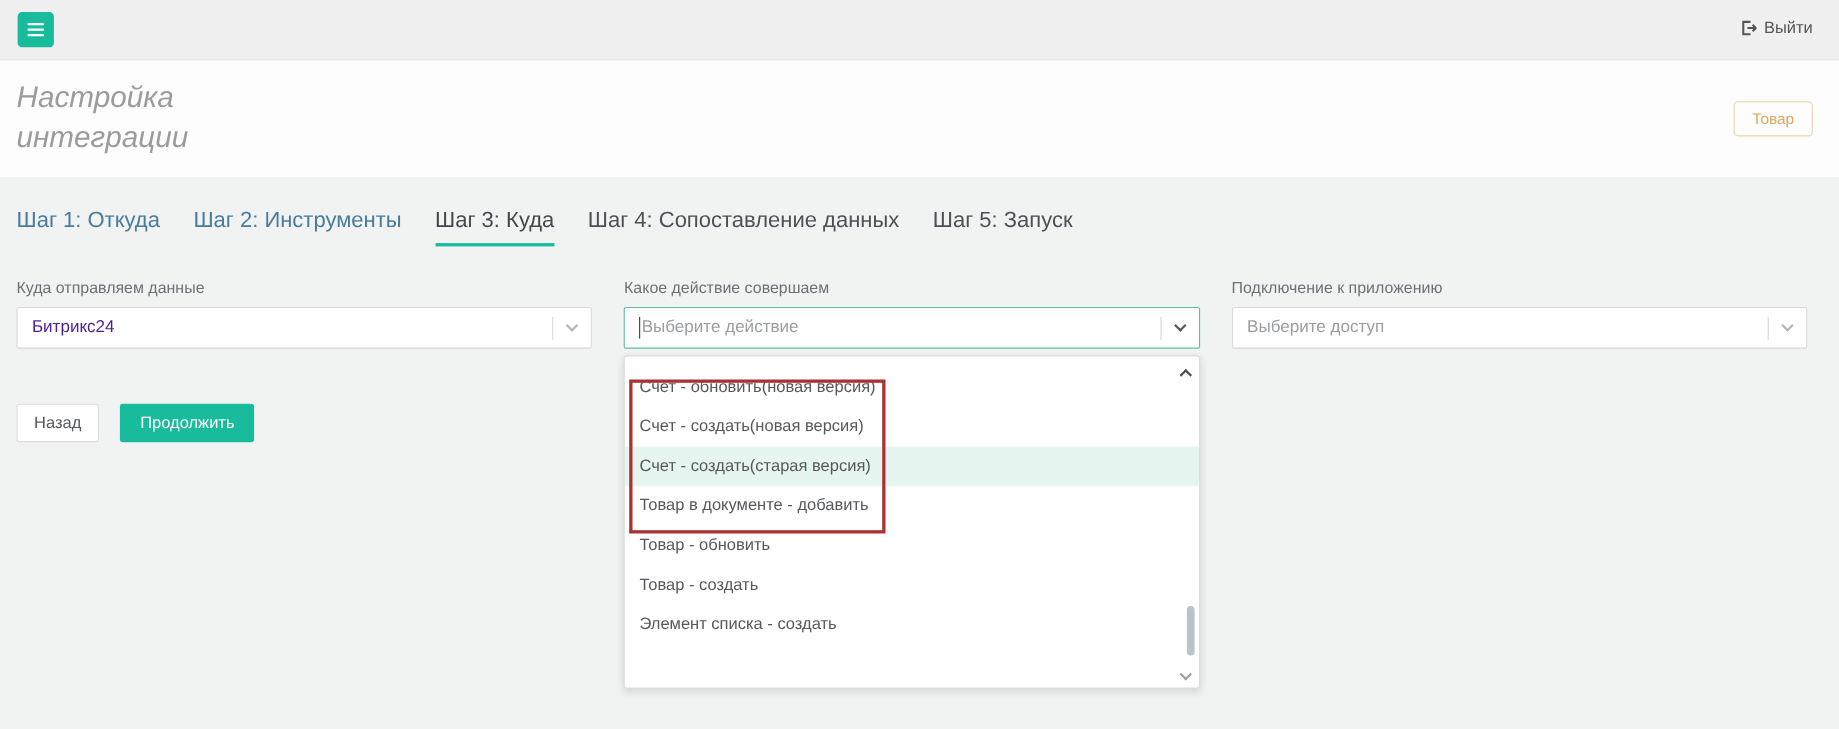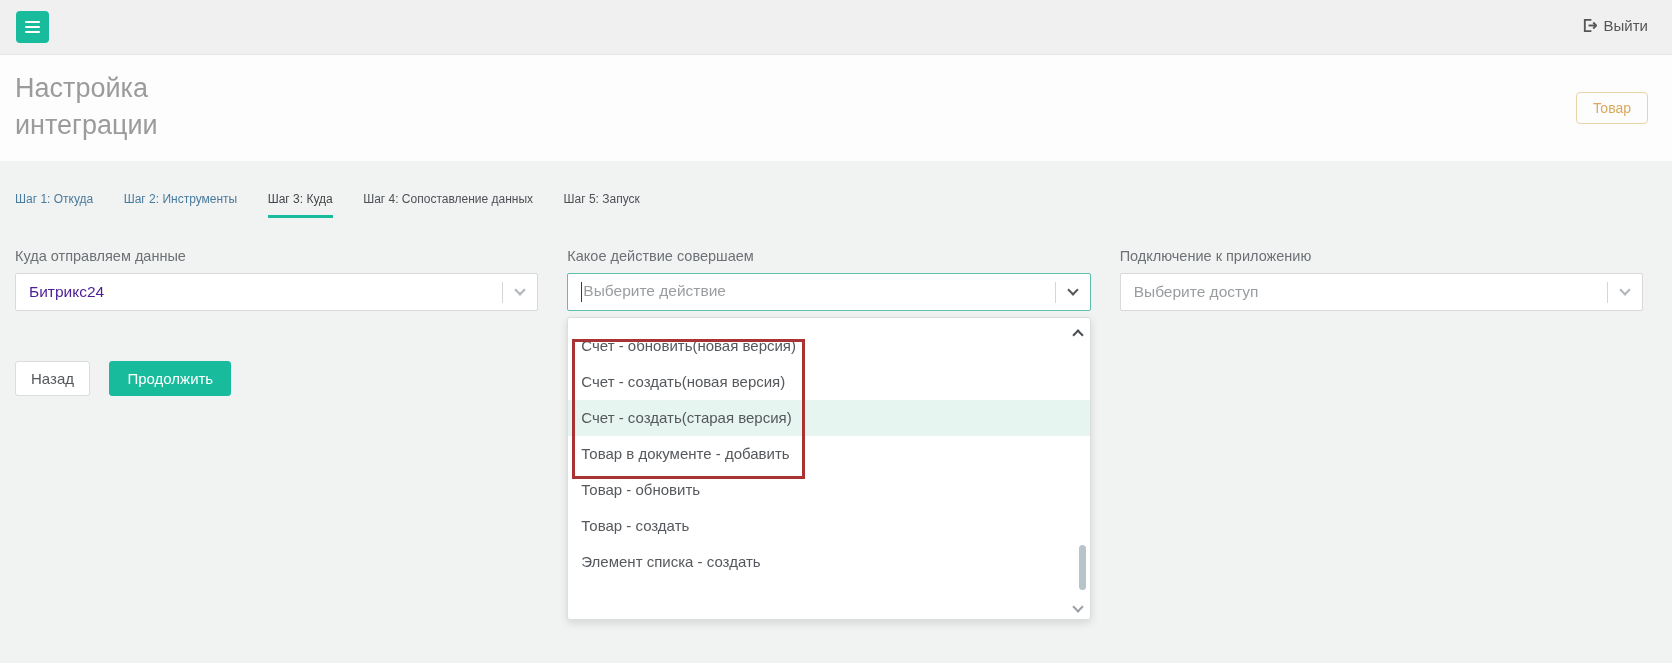--- a/index.html
+++ b/index.html
@@ -25,32 +25,32 @@
   .menu-btn span{display:block;width:15px;height:2px;background:#fff;border-radius:1px;}
   .logout{
     position:absolute;right:24px;top:17px;display:flex;align-items:center;gap:7px;
     font-size:15px;color:#565656;cursor:pointer;text-decoration:none;
   }
   .logout svg{display:block;}
   
   .title-band{height:106px;background:#fdfdfd;position:relative;}
   .page-title{
     position:absolute;left:15px;top:15px;
-    font-size:27px;line-height:37px;font-weight:300;color:#9b9b9b;
+    font-size:27px;line-height:37px;font-weight:300;color:#9b9b9b;font-style:italic;
   }
   .journal-btn{
     position:absolute;right:24px;top:37px;
     background:transparent;border:1px solid #e7d4a9;border-radius:4px;
     color:var(--journal);font-size:14px;padding:7px 16px;cursor:pointer;
     font-family:inherit;
   }
   
   .tabs{margin:28px 0 0 15px;}
   .tab{
-    display:inline-block;margin-right:26px;font-size:12px;color:#4d5156;
+    display:inline-block;margin-right:26px;font-size:20px;color:#4d5156;
     cursor:pointer;text-decoration:none;padding-bottom:9px;
   }
   .tab.link{color:var(--link);}
   .tab.active{color:#44484c;border-bottom:3px solid var(--accent);}
   
   .form-row{display:grid;grid-template-columns:repeat(3,1fr);gap:29px;margin:30px 29px 0 15px;}
   .field label{display:block;font-size:14.5px;color:#6d7175;margin-bottom:9px;}
   .select-wrap{position:relative;}
   .control{
     height:38px;background:#fff;border:1px solid #d9d9d9;border-radius:2px;

